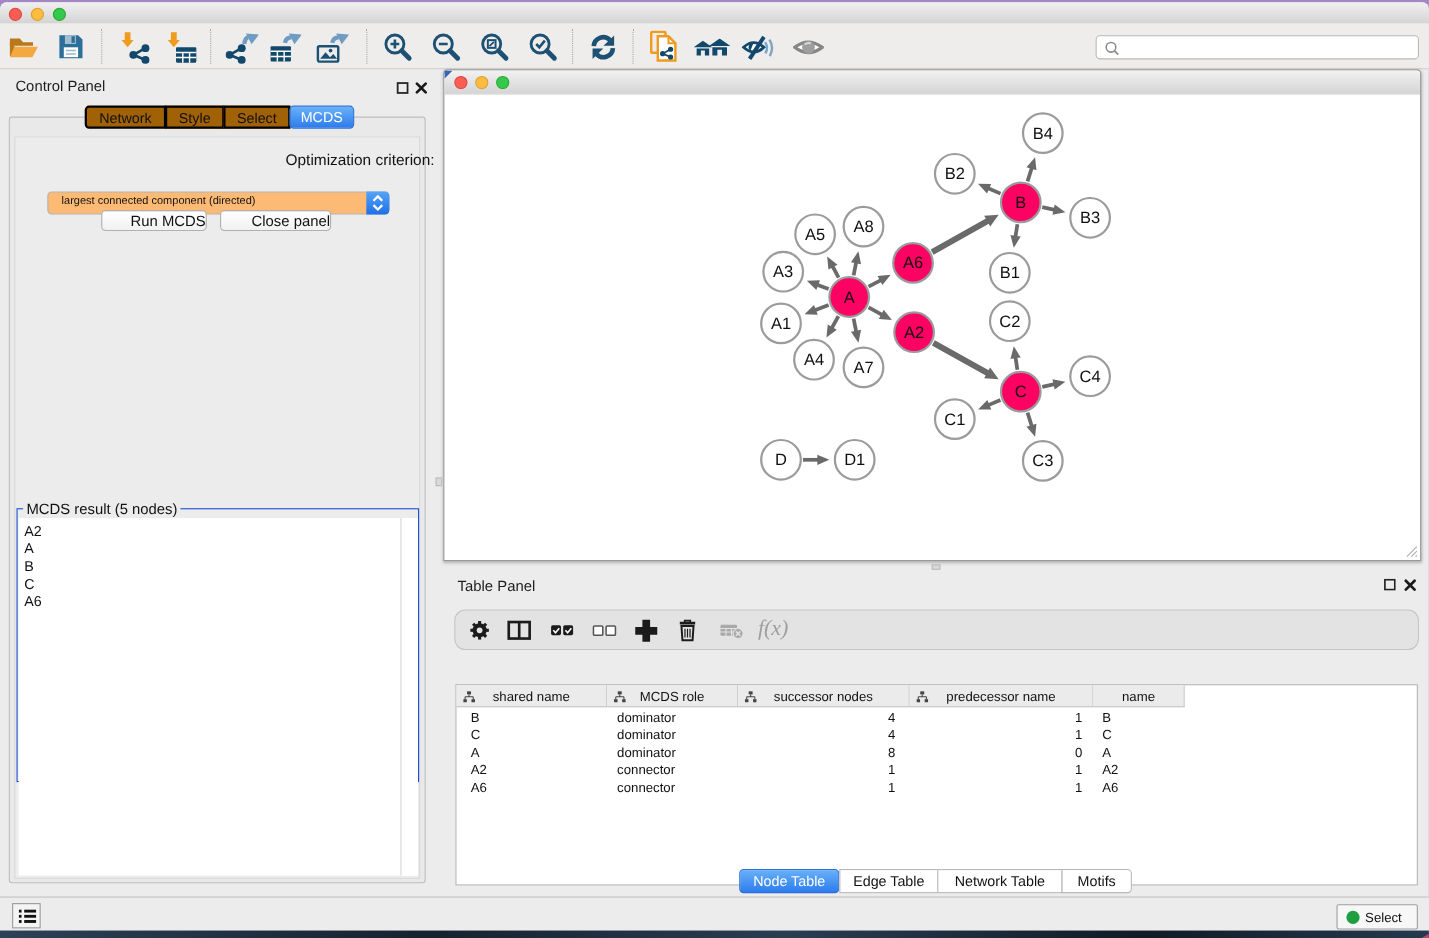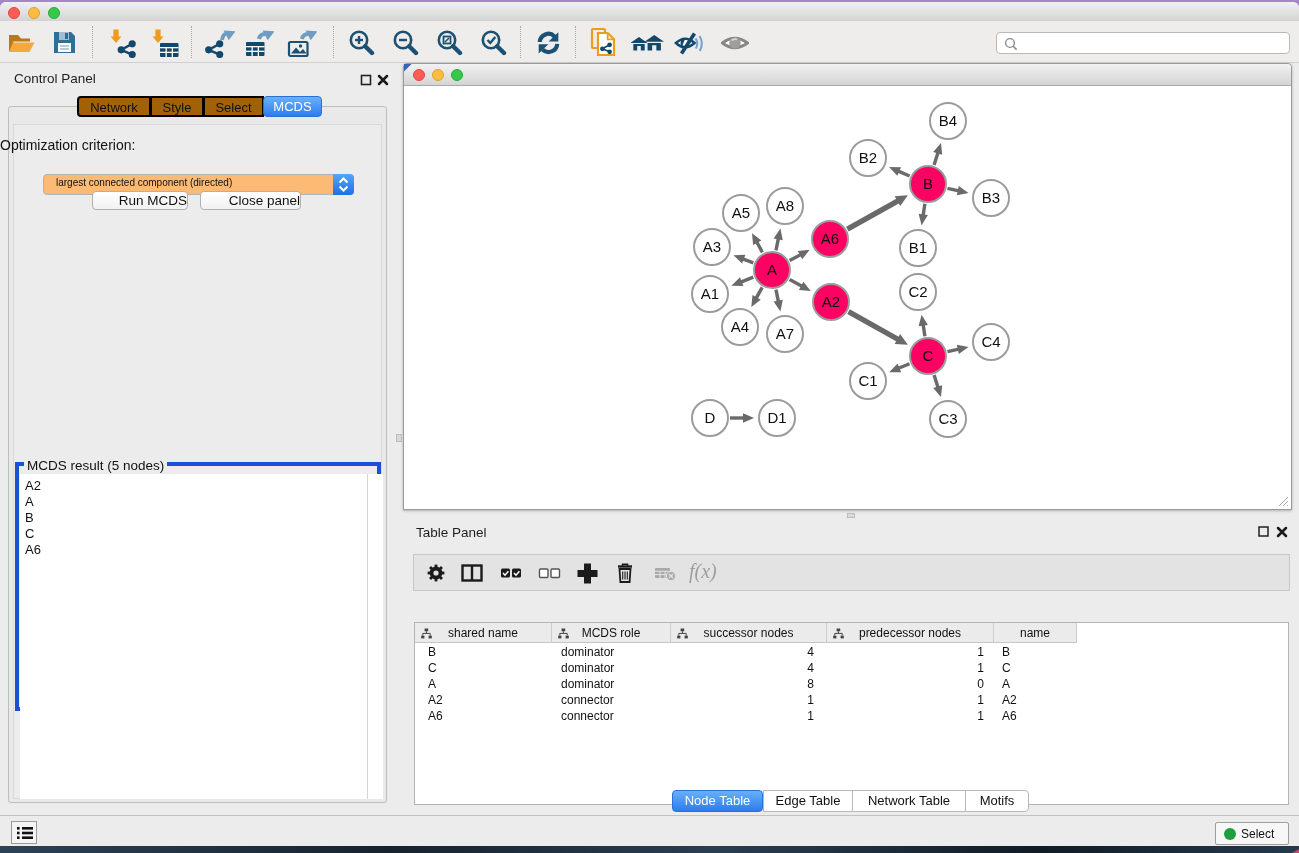--- a/index.html
+++ b/index.html
@@ -14,28 +14,28 @@
 .searchbox{position:absolute;left:996px;top:11px;width:294px;height:22px;background:#fff;border:1px solid #b9b9b9;border-radius:4px}
 .cp-head{position:absolute;left:14px;top:71px;font-size:13.5px;color:#1e1e1e}
 .tab{position:absolute;top:96px;height:21px;background:#a16207;border:2px solid #000000;font-size:13px;color:#111;text-align:center;line-height:19px}
 .tabsel{background:linear-gradient(#6ab1f9,#2d7ced);color:#fff;border:1px solid #2a70d8;border-radius:4px}
 .panelbox{position:absolute;background:#e9e9e9;border:1px solid #bdbdbd;border-radius:3px}
 .innerbox{position:absolute;background:#ececec;border:1px solid #d9d9d9}
 .btn{position:absolute;background:linear-gradient(#ffffff,#f1f1f1);border:1px solid #b1b1b1;border-radius:4px;
  font-size:13.5px;color:#111;text-align:right}
 .combo{position:absolute;left:43px;top:174px;width:311px;height:21px;background:#fdba74;border:1px solid #b3b3b3;border-radius:4px;font-size:10px;color:#111}
 .spin{position:absolute;right:-1px;top:-1px;width:21px;height:21px;background:linear-gradient(#55a5f8,#1f6fe9);border-radius:0 4px 4px 0}
-.fieldset{position:absolute;left:15px;top:462px;width:366px;height:249px;border:4px solid #1d4ed8}
+.fieldset{position:absolute;left:15px;top:462px;width:366px;height:249px;border:1px solid #1d4ed8}
 .legend{position:absolute;left:5px;top:-8px;background:#ececec;padding:0 3px;font-size:13.5px;color:#111}
 .listbox{position:absolute;left:1px;top:8px;width:363px;height:325px;background:#fff}
 .listbox div{font-size:13px;color:#111;padding-left:5px;height:16px;line-height:16px}
 .netwin{position:absolute;left:403px;top:63px;width:889px;height:447px;background:#fff;border:1px solid #999;border-radius:4px 4px 0 0;box-shadow:0 1px 3px rgba(0,0,0,.25)}
 .nettitle{position:absolute;left:0;top:0;width:100%;height:22px;background:linear-gradient(#f2f2f2,#d4d4d4);border-bottom:1px solid #a9a9a9;border-radius:4px 4px 0 0}
 .tp-head{position:absolute;left:416px;top:525px;font-size:13.5px;color:#1e1e1e}
-.tptool{position:absolute;left:413px;top:554px;width:877px;height:37px;background:#e4e3e3;border:1px solid #c6c6c6;border-radius:0}
+.tptool{position:absolute;left:413px;top:554px;width:877px;height:37px;background:#e4e3e3;border:1px solid #c6c6c6;border-radius:10px}
 .tbl{position:absolute;left:414px;top:622px;width:875px;height:183px;background:#fff;border:1px solid #b4b4b4}
 .th{position:absolute;top:0;height:20px;background:#ebebeb;border-right:1px solid #cdcdcd;border-bottom:1px solid #c6c6c6}
 .th span{display:block;text-align:center;font-size:12px;color:#111;line-height:20px}
 .td{position:absolute;font-size:12px;color:#111;height:16px;line-height:16px}
 .btabs{position:absolute;top:790px;height:22px;font-size:13px}
 .btab{position:absolute;top:0;height:22px;background:#fff;border:1px solid #b9b9b9;color:#111;text-align:center;line-height:20px}
 .btabsel{background:linear-gradient(#68b0f9,#2d7ced);color:#fff;border:1px solid #2a70d8;border-radius:4px}
 .statusbar{position:absolute;left:0;top:815px;width:1299px;height:31px;background:#ececec;border-top:1px solid #c2c2c2}
 .membtn{position:absolute;left:1215px;top:6px;width:74px;height:23px;background:#f7f7f7;border:1px solid #9e9e9e;border-radius:2px;font-size:12px;color:#111}
 .listicnbtn{position:absolute;left:11px;top:5px;width:26px;height:23px;background:#f4f4f4;border:1px solid #9a9a9a}
@@ -176,21 +176,21 @@
   </svg>
 <svg class="abs" style="left:377px;top:74px" width="12" height="12" viewBox="0 0 12 12">
     <path d="M2,2 L10,10 M10,2 L2,10" stroke="#1a1a1a" stroke-width="2.5" stroke-linecap="round"></path>
   </svg>
 <div class="panelbox" style="left:8px;top:106px;width:379px;height:697px"></div>
 <div class="innerbox" style="left:13px;top:124px;width:369px;height:675px"></div>
 <div class="tab" style="left:77px;width:74px;border-radius:4px 0 0 4px">Network</div>
 <div class="tab" style="left:150px;width:54px">Style</div>
 <div class="tab" style="left:203px;width:61px">Select</div>
 <div class="tab tabsel" style="left:263px;width:59px">MCDS</div>
-<div class="abs" style="left:0;top:137px;width:395px;text-align:left;font-size:14px;color:#111">Optimization criterion:</div>
+<div class="abs" style="left:0;top:137px;width:395px;text-align:right;font-size:14px;color:#111">Optimization criterion:</div>
 <div class="combo">
     <span class="abs" style="left:12px;top:2px">largest connected component (directed)</span>
     <div class="spin"><svg width="21" height="21" viewBox="0 0 21 21">
         <path d="M6.5,8.5 L10.5,4.5 L14.5,8.5" fill="none" stroke="#fff" stroke-width="2"></path>
         <path d="M6.5,12.5 L10.5,16.5 L14.5,12.5" fill="none" stroke="#fff" stroke-width="2"></path>
       </svg></div>
   </div>
 <div class="btn" style="left:92px;top:191px;width:96px;height:19px;line-height:18px">Run MCDS</div>
 <div class="btn" style="left:200px;top:191px;width:101px;height:19px;line-height:18px">Close panel</div>
 <div class="fieldset">
@@ -375,21 +375,21 @@
       </svg>
       <span>successor nodes</span>
     </div>
     <div class="th" style="left:412px;width:167px">
       <svg class="abs" style="left:6px;top:5px" width="11" height="11" viewBox="0 0 11 11">
         <rect x="3.6" y="0.5" width="3.6" height="2.8" fill="#444"></rect>
         <path d="M5.4,3.4 v2 M1.8,5.4 h7.4 M1.8,5.4 v2 M9.2,5.4 v2" fill="none" stroke="#444" stroke-width="1"></path>
         <rect x="0.2" y="7.6" width="3.2" height="2.8" fill="#444"></rect>
         <rect x="7.6" y="7.6" width="3.2" height="2.8" fill="#444"></rect>
       </svg>
-      <span>predecessor nodes</span>
+      <span>predecessor name</span>
     </div>
     <div class="th" style="left:579px;width:83px">
       <span>name</span>
     </div>
     <div class="td" style="left:13px;top:21px">B</div>
     <div class="td" style="left:146px;top:21px">dominator</div>
     <div class="td" style="left:256px;top:21px;width:143px;text-align:right">4</div>
     <div class="td" style="left:412px;top:21px;width:157px;text-align:right">1</div>
     <div class="td" style="left:587px;top:21px">B</div>
     <div class="td" style="left:13px;top:37px">C</div>

